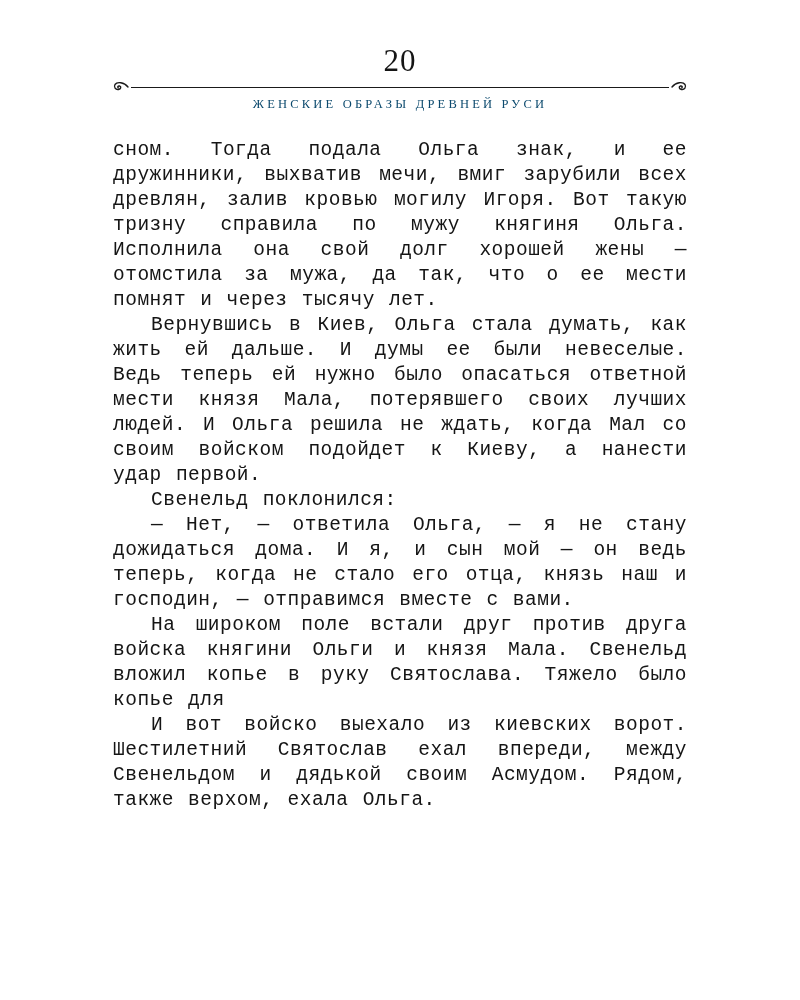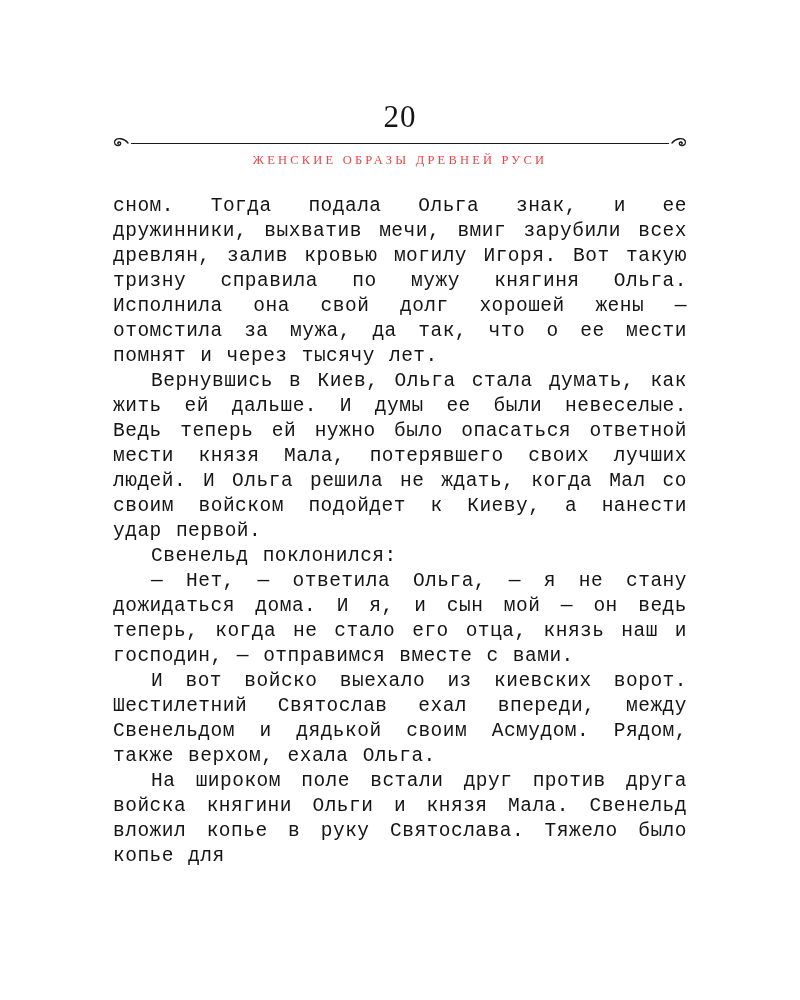--- a/index.html
+++ b/index.html
@@ -9,22 +9,22 @@
   }
   body {
     width: 800px;
     height: 1000px;
     font-family: "Liberation Serif", "DejaVu Serif", serif;
     color: #151515;
     overflow: hidden;
   }
   .page {
     width: 574px;
-    margin: 16px auto;
-    padding-top: 84px;
+    margin: 0 auto;
+    padding-top: 44px;
   }
   .page-number {
     text-align: center;
     font-size: 31px;
     line-height: 34px;
     letter-spacing: 1px;
   }
   .rule {
     display: flex;
     align-items: center;
@@ -41,21 +41,21 @@
     flex: 1 1 auto;
     border-top: 1.6px solid #1a1a1a;
     margin: 0 2px;
   }
   .running-head {
     text-align: center;
     font-size: 12.5px;
     line-height: 16px;
     letter-spacing: 3.2px;
     margin-top: 3px;
-    color: #ef4444;
+    color: #0c4a6e;
   }
   .body-text {
     margin-top: 26px;
     font-size: 19.5px;
     line-height: 25px;
     text-align: justify;
     text-justify: inter-word;
     font-family: Liberation Mono, monospace;
   }
   .para {
@@ -88,17 +88,17 @@
     </span>
   </div>
 
   <div class="running-head">ЖЕНСКИЕ ОБРАЗЫ ДРЕВНЕЙ РУСИ</div>
 
   <div class="body-text">
       <p class="para">сном. Тогда подала Ольга знак, и ее дружинники, выхватив мечи, вмиг зарубили всех древлян, залив кровью могилу Игоря. Вот такую тризну справила по мужу княгиня Ольга. Исполнила она свой долг хорошей жены — отомстила за мужа, да так, что о ее мести помнят и через тысячу лет.</p>
       <p class="para indent">Вернувшись в Киев, Ольга стала думать, как жить ей дальше. И думы ее были невеселые. Ведь теперь ей нужно было опасаться ответной мести князя Мала, потерявшего своих лучших людей. И Ольга решила не ждать, когда Мал со своим войском подойдет к Киеву, а нанести удар первой.</p>
       <p class="para indent">Свенельд поклонился:</p>
       <p class="para indent">— Нет, — ответила Ольга, — я не стану дожидаться дома. И я, и сын мой — он ведь теперь, когда не стало его отца, князь наш и господин, — отправимся вместе с вами.</p>
+      <p class="para indent">На широком поле встали друг против друга войска княгини Ольги и князя Мала. Свенельд вложил копье в руку Святослава. Тяжело было копье для</p>
       <p class="para indent">И вот войско выехало из киевских ворот. Шестилетний Святослав ехал впереди, между Свенельдом и дядькой своим Асмудом. Рядом, также верхом, ехала Ольга.</p>
-      <p class="para indent">На широком поле встали друг против друга войска княгини Ольги и князя Мала. Свенельд вложил копье в руку Святослава. Тяжело было копье для</p>
     </div>
 
 </div>
 
 </body></html>

